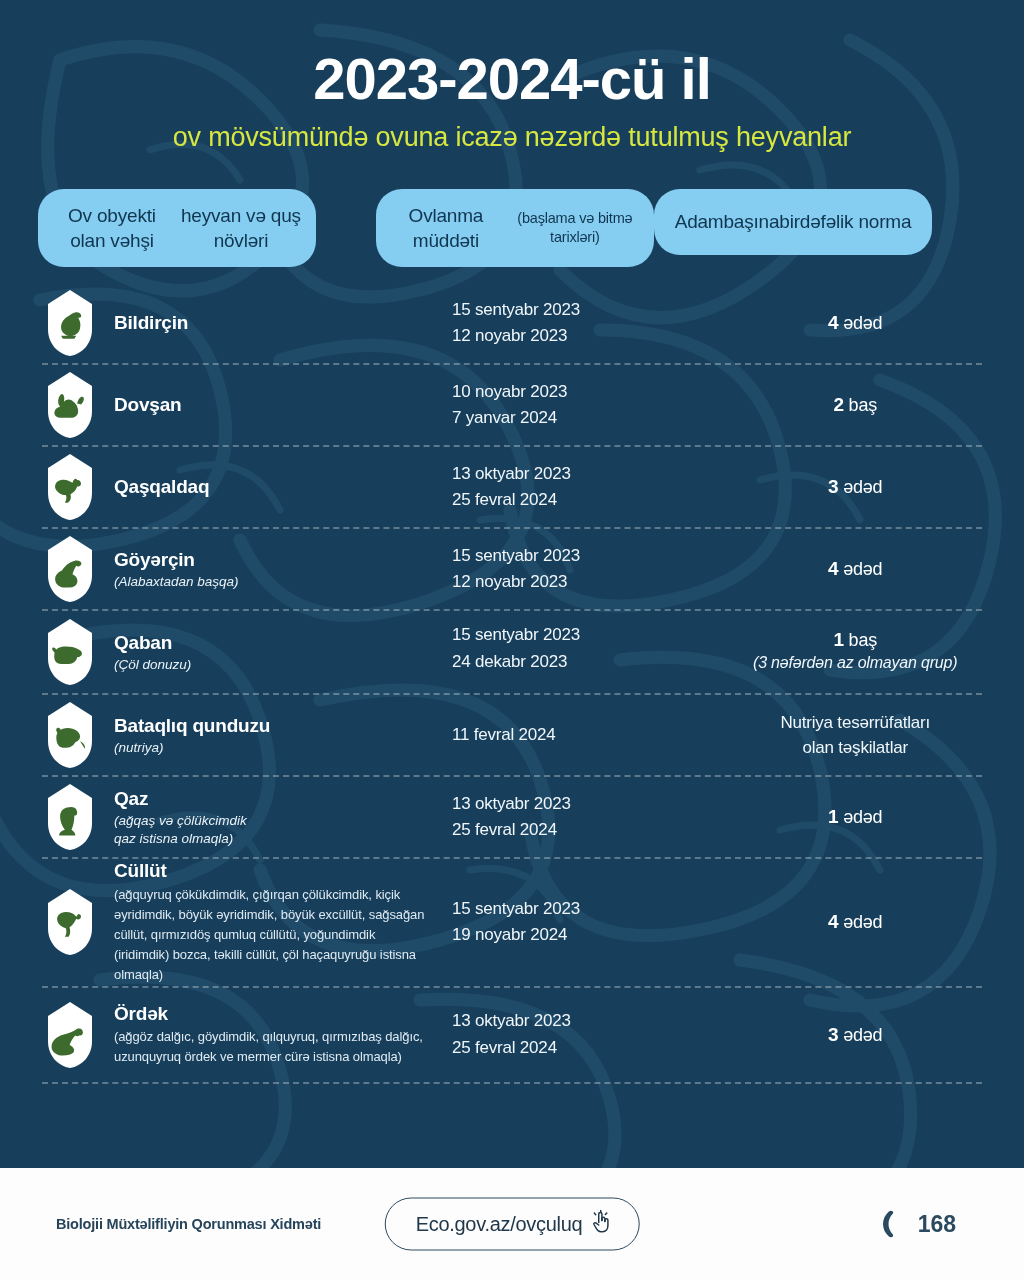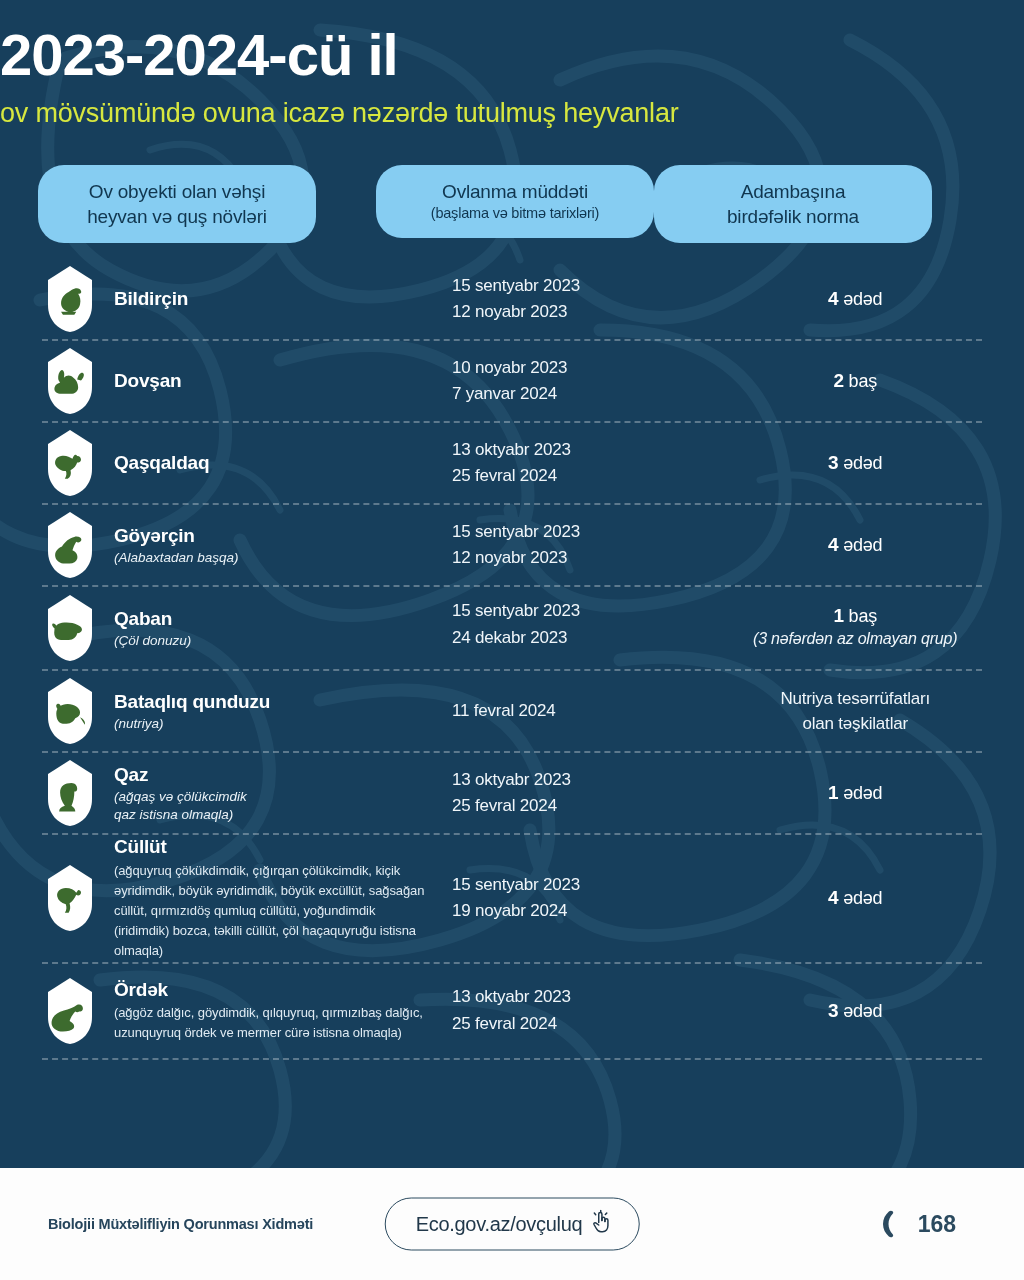--- a/index.html
+++ b/index.html
@@ -17,41 +17,41 @@
     background:#173f5c;
     overflow:hidden;
     z-index:0;
   }
   #bg-pattern svg{ position:absolute; top:0; left:0; width:1024px; height:1170px; opacity:.5;}
 
   
   #page{ position:relative; z-index:2; width:1024px; height:1280px;}
 
   
-  #header{ padding-top:26px; text-align:left;}
+  #header{ padding-top:50px; text-align:center;}
   #title{
     font-size:58px; font-weight:bold; color:#ffffff;
     letter-spacing:-1px; line-height:1.0;
     font-family:"Liberation Sans", sans-serif;
   }
   #subtitle{
     margin-top:14px;
     font-size:27px; color:#d7e73f; font-weight:400; letter-spacing:-.2px;
   }
 
   
   #col-headers{
     margin-top:36px;
     display:flex; align-items:flex-start;
     padding:0 28px;
   }
   .pill{
     background:#86cdf2; color:#10364f;
     border-radius:26px;
-    display:flex; flex-direction:column; align-items:center; justify-content:center;
+    display:flex; align-items:center; justify-content:center;
     text-align:center;
     padding:14px 10px;
     min-height:66px;
   }
   .pill .l1{ font-size:19px; line-height:1.32; letter-spacing:-.2px;}
   .pill .l2{ font-size:14.5px; line-height:1.35; letter-spacing:-.2px;}
   #pill-species{ width:278px; margin-left:10px;}
   #pill-period { width:278px; margin-left:60px;}
   #pill-norm   { width:278px; }
 
@@ -84,21 +84,21 @@
   .norm-sub { font-size:16px; font-style:italic; color:#f0f6fa; line-height:1.5; letter-spacing:-.2px;}
   .norm-two { font-size:17px; color:#f0f6fa; line-height:1.5; letter-spacing:-.2px;}
 
   
   #footer{
     position:absolute; left:0; bottom:0; width:1024px; height:112px;
     background:#fdfdfd; z-index:3;
     display:flex; align-items:center;
   }
   #footer-org{
-    position:absolute; left:48px; top:50%; transform:translateY(-50%);
+    position:absolute; left:56px; top:50%; transform:translateY(-50%);
     font-size:14.5px; font-weight:bold; color:#26455c; letter-spacing:-.2px;
   }
   #footer-url-wrap{
     position:absolute; left:50%; top:50%; transform:translate(-50%,-50%);
   }
   #footer-url{
     border:1.6px solid #2b4a5f; border-radius:28px;
     padding:11px 26px 11px 30px;
     display:flex; align-items:center; gap:8px;
     color:#21384a; font-size:20px; letter-spacing:-.3px;text-align:right;

